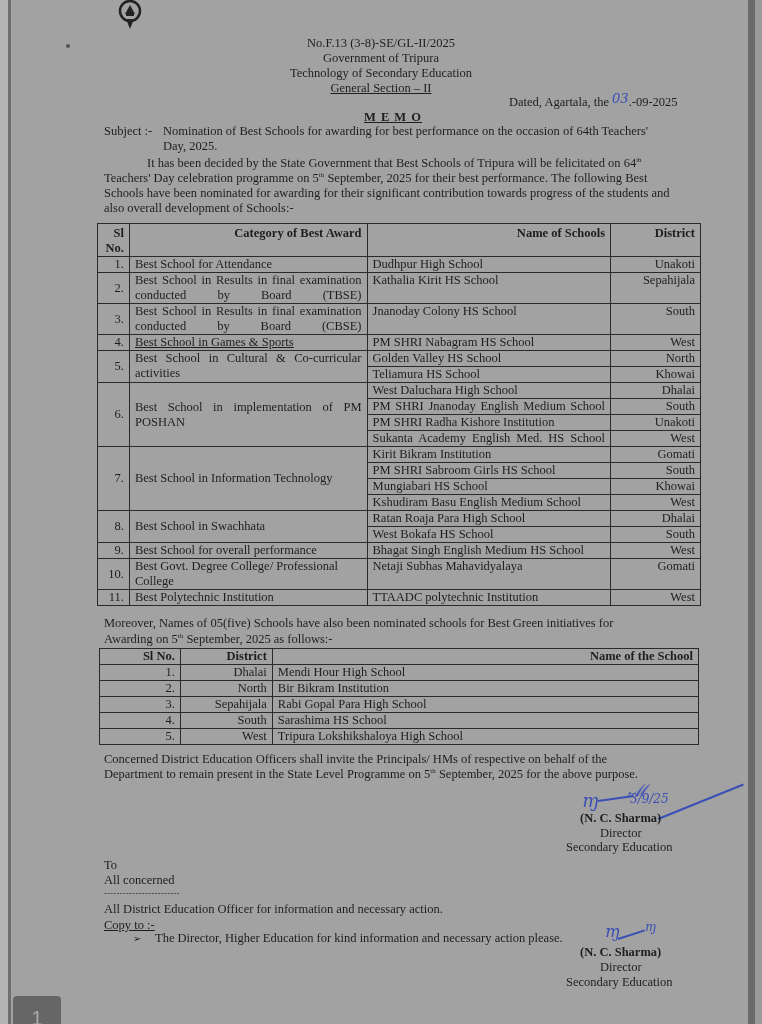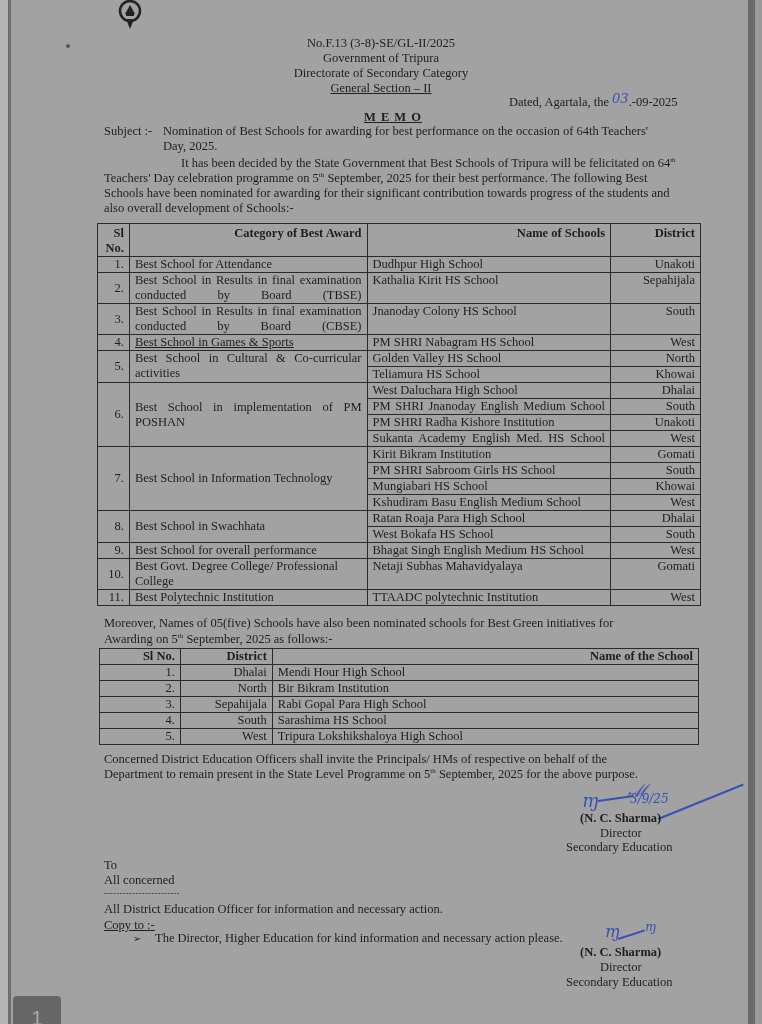--- a/index.html
+++ b/index.html
@@ -43,32 +43,32 @@
 
 <svg class="emblem" viewBox="0 0 26 30">
   <ellipse cx="13" cy="11" rx="10" ry="10" fill="none" stroke="#222" stroke-width="2.5"></ellipse>
   <path d="M8 14 L13 5 L18 14 Z" fill="#222"></path>
   <rect x="9" y="13" width="8" height="3" fill="#222"></rect>
   <path d="M9 19 L13 29 L17 19 Z" fill="#222"></path>
 </svg>
 
 <div class="hdr" style="top:36px;">No.F.13 (3-8)-SE/GL-II/2025</div>
 <div class="hdr" style="top:51px;">Government of Tripura</div>
-<div class="hdr" style="top:66px;">Directorate of Secondary Category</div>
+<div class="hdr" style="top:66px;">Technology of Secondary Education</div>
 <div class="hdr" style="top:81px;"><span class="u">General Section – II</span></div>
 
 <div class="t" style="left:509px; top:94px;"><span>Dated, Agartala, the </span><span class="handw" style="position:relative; top:-3px; font-size:13px;">03</span><span>.-09-2025</span></div>
 
 <div class="hdr" style="top:110px; font-weight:bold; letter-spacing:1px;padding-left:12px;"><span class="u">M E M O</span></div>
 
 <div class="t" style="left:104px; top:124px;">Subject :-</div>
 <div class="t" style="left:163px; top:124px;">Nomination of Best Schools for awarding for best performance on the occasion of 64th  Teachers'</div>
 <div class="t" style="left:163px; top:139px;">Day, 2025.</div>
 
-<div class="t" style="left:147px; top:156px;margin-left:34px;"><span>It has been decided by the State Government that Best Schools of Tripura will be felicitated on 64</span><sup>th</sup></div>
+<div class="t" style="left:147px; top:156px;"><span>It has been decided by the State Government that Best Schools of Tripura will be felicitated on 64</span><sup>th</sup></div>
 <div class="t" style="left:104px; top:171px;"><span>Teachers' Day celebration programme on 5</span><sup>th</sup><span> September, 2025 for their best performance. The following Best</span></div>
 <div class="t" style="left:104px; top:186px;">Schools have been nominated for awarding for their significant contribution towards progress of the students and</div>
 <div class="t" style="left:104px; top:201px;">also overall development of Schools:-</div>
 
 <table id="t1" style="left:97px; top:223px; width:604px;">
   <colgroup>
       <col style="width:32px">
       <col style="width:238px">
       <col style="width:244px">
       <col style="width:90px">

